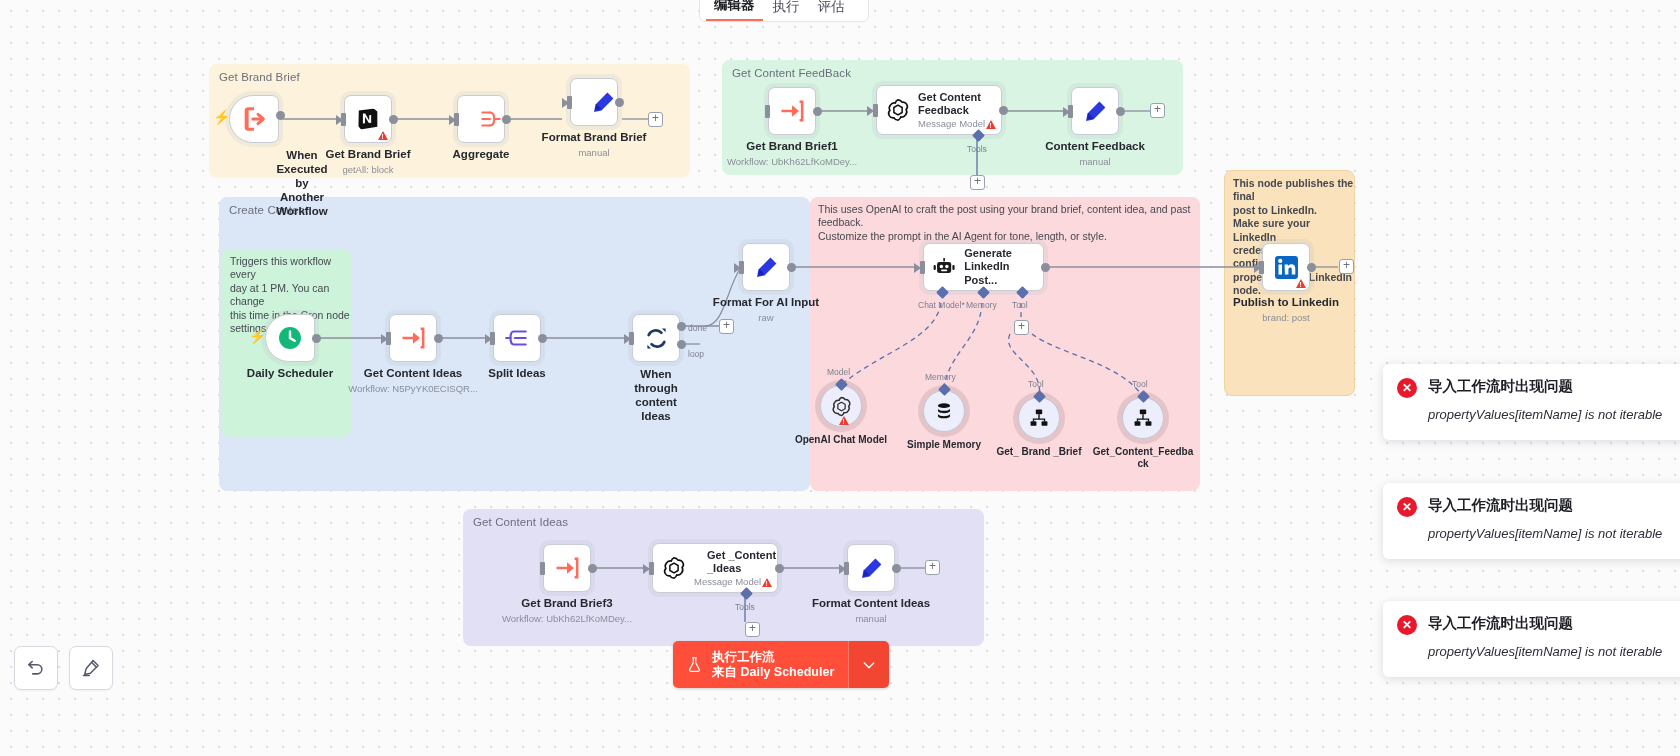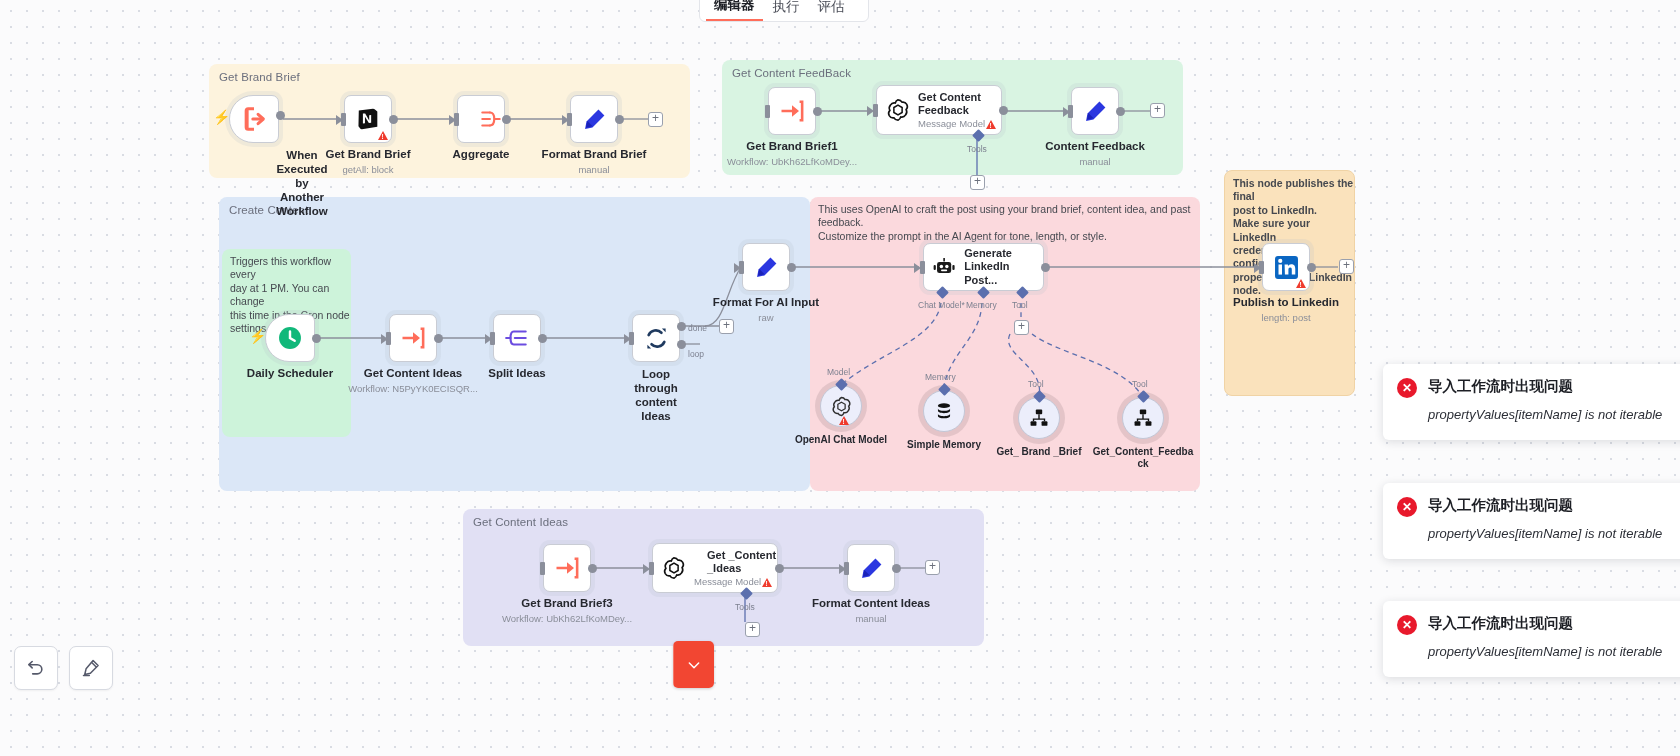--- a/index.html
+++ b/index.html
@@ -280,21 +280,21 @@
       <path d="M11 6 q4 0 4 6 q0 6 -4 6"></path>
       <path d="M16 12 h4"></path>
     </g>
   </svg>
   <div class="inp" style="left:-4px; top:17px;"></div>
   <div class="arrowin" style="left:-9px; top:19px;"></div>
   <div class="dot" style="left:44px; top:19px;"></div>
   <div class="lbl">Aggregate</div>
 </div>
 
-<div class="node sq" style="left:570px; top:95px;">
+<div class="node sq" style="left:570px; top:78px;justify-content:flex-end;">
   <svg width="27" height="27" viewBox="0 0 24 24">
     <path d="M15.5 3.2 l5.3 5.3 -10.6 10.6 -6.6 1.3 1.3-6.6 Z" fill="#2b37e0"></path>
     <path d="M4.4 19.3 l1.2-5.9 4.7 4.7 Z" fill="#1a22b8"></path>
   </svg>
   <div class="inp" style="left:-4px; top:17px;"></div>
   <div class="arrowin" style="left:-9px; top:19px;"></div>
   <div class="dot" style="left:44px; top:19px;"></div>
   <div class="lbl">Format Brand Brief</div>
   <div class="sub">manual</div>
 </div>
@@ -389,21 +389,21 @@
     </g>
     <path d="M16.8 3.2 h3.3 v3.3 Z" fill="#1f3a5f"></path>
     <path d="M7.2 20.8 H3.9 v-3.3 Z" fill="#1f3a5f"></path>
   </svg>
   <div class="inp" style="left:-4px; top:17px;"></div>
   <div class="arrowin" style="left:-9px; top:19px;"></div>
   <div class="dot" style="left:44px; top:7px;"></div>
   <div class="dot" style="left:44px; top:25px;"></div>
   <div class="port-lbl" style="left:55px; top:8px;">done</div>
   <div class="port-lbl" style="left:55px; top:34px;">loop</div>
-  <div class="lbl2" style="white-space:pre-line;">Loop through content
+  <div class="lbl2" style="white-space:pre-line;">When through content
 Ideas</div>
 </div>
 <div class="plus" style="left:719px; top:319px;"></div>
 
 <div class="node sq" style="left:742px; top:243px;">
   <svg width="27" height="27" viewBox="0 0 24 24">
     <path d="M15.5 3.2 l5.3 5.3 -10.6 10.6 -6.6 1.3 1.3-6.6 Z" fill="#2b37e0"></path>
     <path d="M4.4 19.3 l1.2-5.9 4.7 4.7 Z" fill="#1a22b8"></path>
   </svg>
   <div class="inp" style="left:-4px; top:17px;"></div>
@@ -489,21 +489,21 @@
     <rect x="1.8" y="1.8" width="20.4" height="20.4" rx="2.6" fill="#0a66c2"></rect>
     <rect x="4.9" y="9.3" width="3.1" height="9" fill="#fff"></rect>
     <circle cx="6.45" cy="6.2" r="1.9" fill="#fff"></circle>
     <path d="M10.3 9.3 h3 v1.3 a3.3 3.3 0 0 1 2.9-1.5 c3.1 0 3.6 2 3.6 4.6 v4.6 h-3.1 v-4.1 c0-1 0-2.3-1.4-2.3 -1.4 0-1.6 1.1-1.6 2.2 v4.2 h-3.1 Z" fill="#fff"></path>
   </svg>
   <div class="inp" style="left:-4px; top:17px;"></div>
   <div class="arrowin" style="left:-9px; top:19px;"></div>
   <div class="dot" style="left:44px; top:19px;"></div>
   <div class="warn"></div>
   <div class="lbl">Publish to Linkedin</div>
-  <div class="sub">length: post</div>
+  <div class="sub">brand: post</div>
 </div>
 <div class="plus" style="left:1339px; top:259px;"></div>
 
 <div class="node sq" style="left:543px; top:544px;">
   <svg width="28" height="28" viewBox="0 0 24 24">
     <path d="M3 11 h9 v-4 l6 5 -6 5 v-4 H3 Z" fill="#ff6d5a"></path>
     <path d="M18.5 4 h2.2 v16 h-2.2" fill="none" stroke="#ff6d5a" stroke-width="2.2"></path>
   </svg>
   <div class="inp" style="left:-4px; top:17px;"></div>
   <div class="dot" style="left:44px; top:19px;"></div>
@@ -537,20 +537,29 @@
   </svg>
   <div class="inp" style="left:-4px; top:17px;"></div>
   <div class="arrowin" style="left:-9px; top:19px;"></div>
   <div class="dot" style="left:44px; top:19px;"></div>
   <div class="lbl">Format Content Ideas</div>
   <div class="sub">manual</div>
 </div>
 <div class="plus" style="left:925px; top:560px;"></div>
 
 <div id="exec">
+  <div class="main">
+    <svg width="17" height="19" viewBox="0 0 24 24">
+      <path d="M9.5 2.5 h5 M10.2 2.5 v7.2 L5.2 19 a1.8 1.8 0 0 0 1.6 2.6 h10.4 a1.8 1.8 0 0 0 1.6-2.6 l-5-9.3 V2.5" fill="none" stroke="#fff" stroke-width="1.7" stroke-linecap="round" stroke-linejoin="round"></path>
+    </svg>
+    <div>
+      <div class="txt">执行工作流</div>
+      <div class="txt">来自 Daily Scheduler</div>
+    </div>
+  </div>
   <div class="chev">
     <svg width="16" height="16" viewBox="0 0 24 24">
       <path d="M5 9 l7 7 7-7" fill="none" stroke="#fff" stroke-width="2.2" stroke-linecap="round" stroke-linejoin="round"></path>
     </svg>
   </div>
 </div>
 
 <div class="rbtn" style="left:14px; top:646px;">
   <svg width="20" height="20" viewBox="0 0 24 24">
     <path d="M4 8 h9.5 a5.5 5.5 0 0 1 0 11 H8" fill="none" stroke="#55596a" stroke-width="1.9" stroke-linecap="round"></path>

